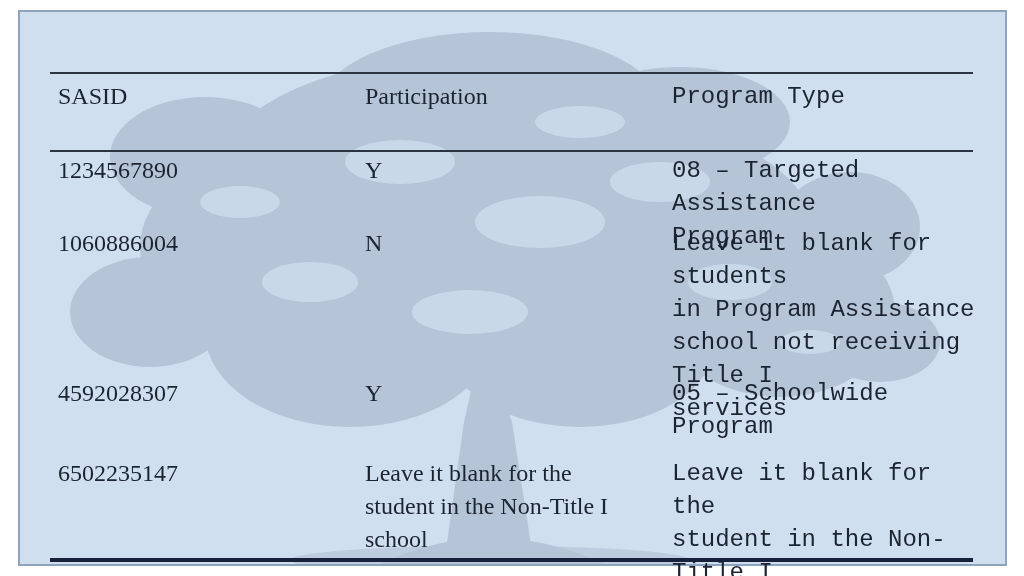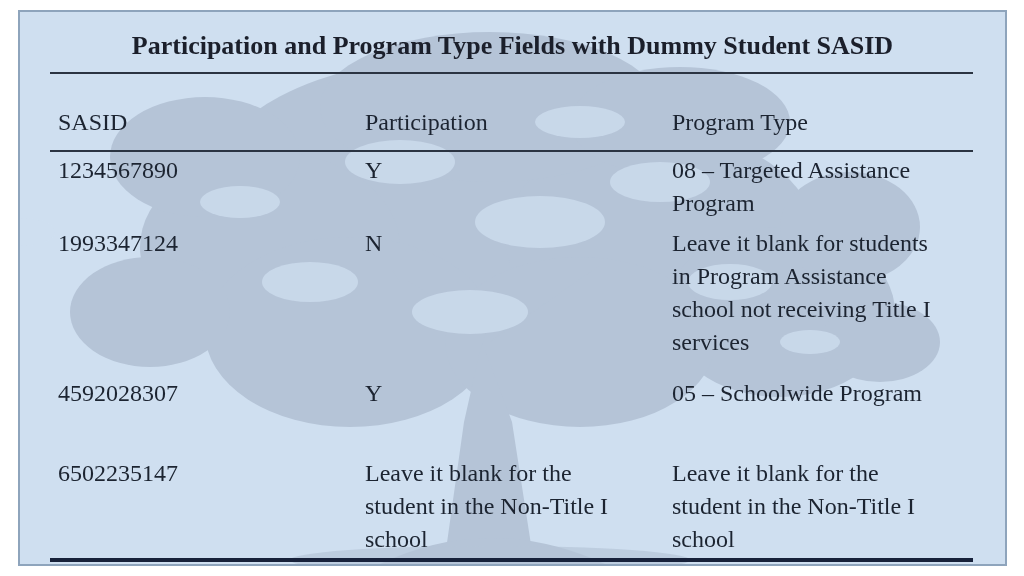--- a/index.html
+++ b/index.html
@@ -68,22 +68,22 @@
   .t-cell {
     position: absolute;
     top: 0;
     font-size: 24px;
     line-height: 33px;
     color: #1c2431;
     white-space: pre-line;
   }
   .col-sasid         { left: 38px;  width: 300px; }
   .col-participation { left: 345px; width: 300px; }
-  .col-program       { left: 652px; width: 315px; }
-  .header-row .t-cell { color: #1c2431; margin-top: 26px; }
+  .col-program       { left: 652px; width: 315px; font-family: Liberation Mono, monospace; }
+  .header-row .t-cell { color: #1c2431; }
   .row-header { top: 68px;  }
   .row-1      { top: 142px; }
   .row-2      { top: 215px; }
   .row-3      { top: 365px; }
   .row-4      { top: 445px; }
 </style>
 </head>
 <body>
 
 <div class="slide">
@@ -120,40 +120,39 @@
       <ellipse cx="640" cy="170" rx="50" ry="20"></ellipse>
       <ellipse cx="450" cy="300" rx="58" ry="22"></ellipse>
       <ellipse cx="710" cy="270" rx="42" ry="18"></ellipse>
       <ellipse cx="220" cy="190" rx="40" ry="16"></ellipse>
       <ellipse cx="560" cy="110" rx="45" ry="16"></ellipse>
       <ellipse cx="350, " cy="220" rx="35" ry="14"></ellipse>
       <ellipse cx="790" cy="330" rx="30" ry="12"></ellipse>
     </g>
   </svg>
 
-  <div class="title">Participation and Program Type Fields with Dummy Student SASID</div>
 
   <div class="rule rule-under-title"></div>
   <div class="rule rule-under-header"></div>
 
   <div class="t-row header-row row-header">
     <div class="t-cell col-sasid">SASID</div>
     <div class="t-cell col-participation">Participation</div>
     <div class="t-cell col-program">Program Type</div>
   </div>
 
   <div class="t-row row-1">
     <div class="t-cell col-sasid">1234567890</div>
     <div class="t-cell col-participation">Y</div>
     <div class="t-cell col-program">08 – Targeted Assistance
 Program</div>
   </div>
 
   <div class="t-row row-2">
-    <div class="t-cell col-sasid">1993347124</div>
+    <div class="t-cell col-sasid">1060886004</div>
     <div class="t-cell col-participation">N</div>
     <div class="t-cell col-program">Leave it blank for students
 in Program Assistance
 school not receiving Title I
 services</div>
   </div>
 
   <div class="t-row row-3">
     <div class="t-cell col-sasid">4592028307</div>
     <div class="t-cell col-participation">Y</div>

